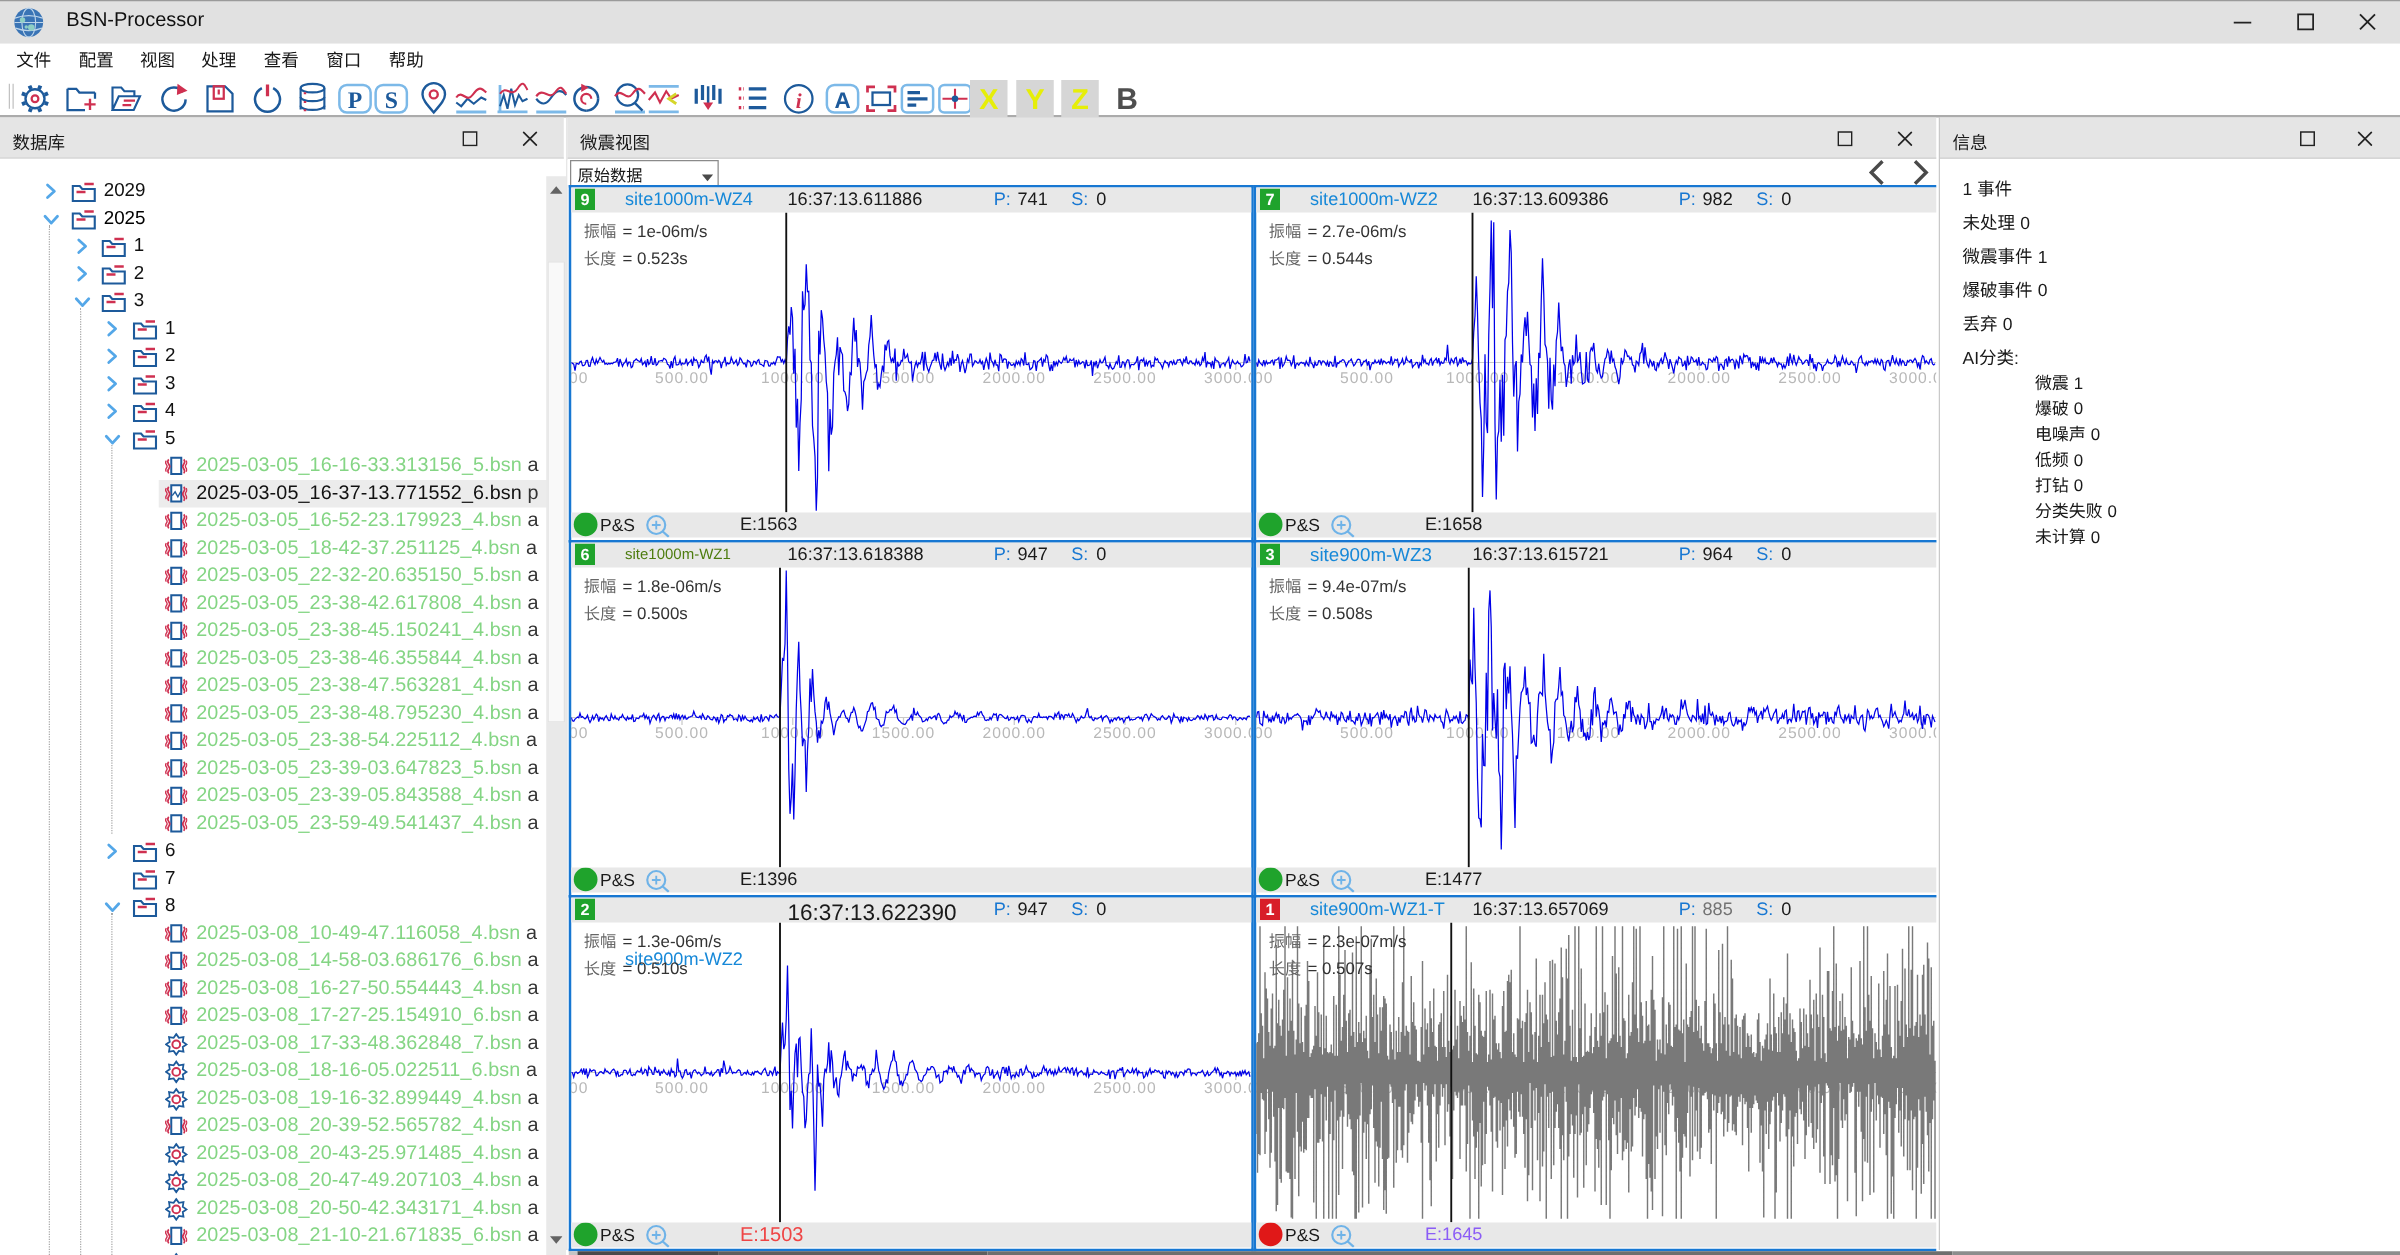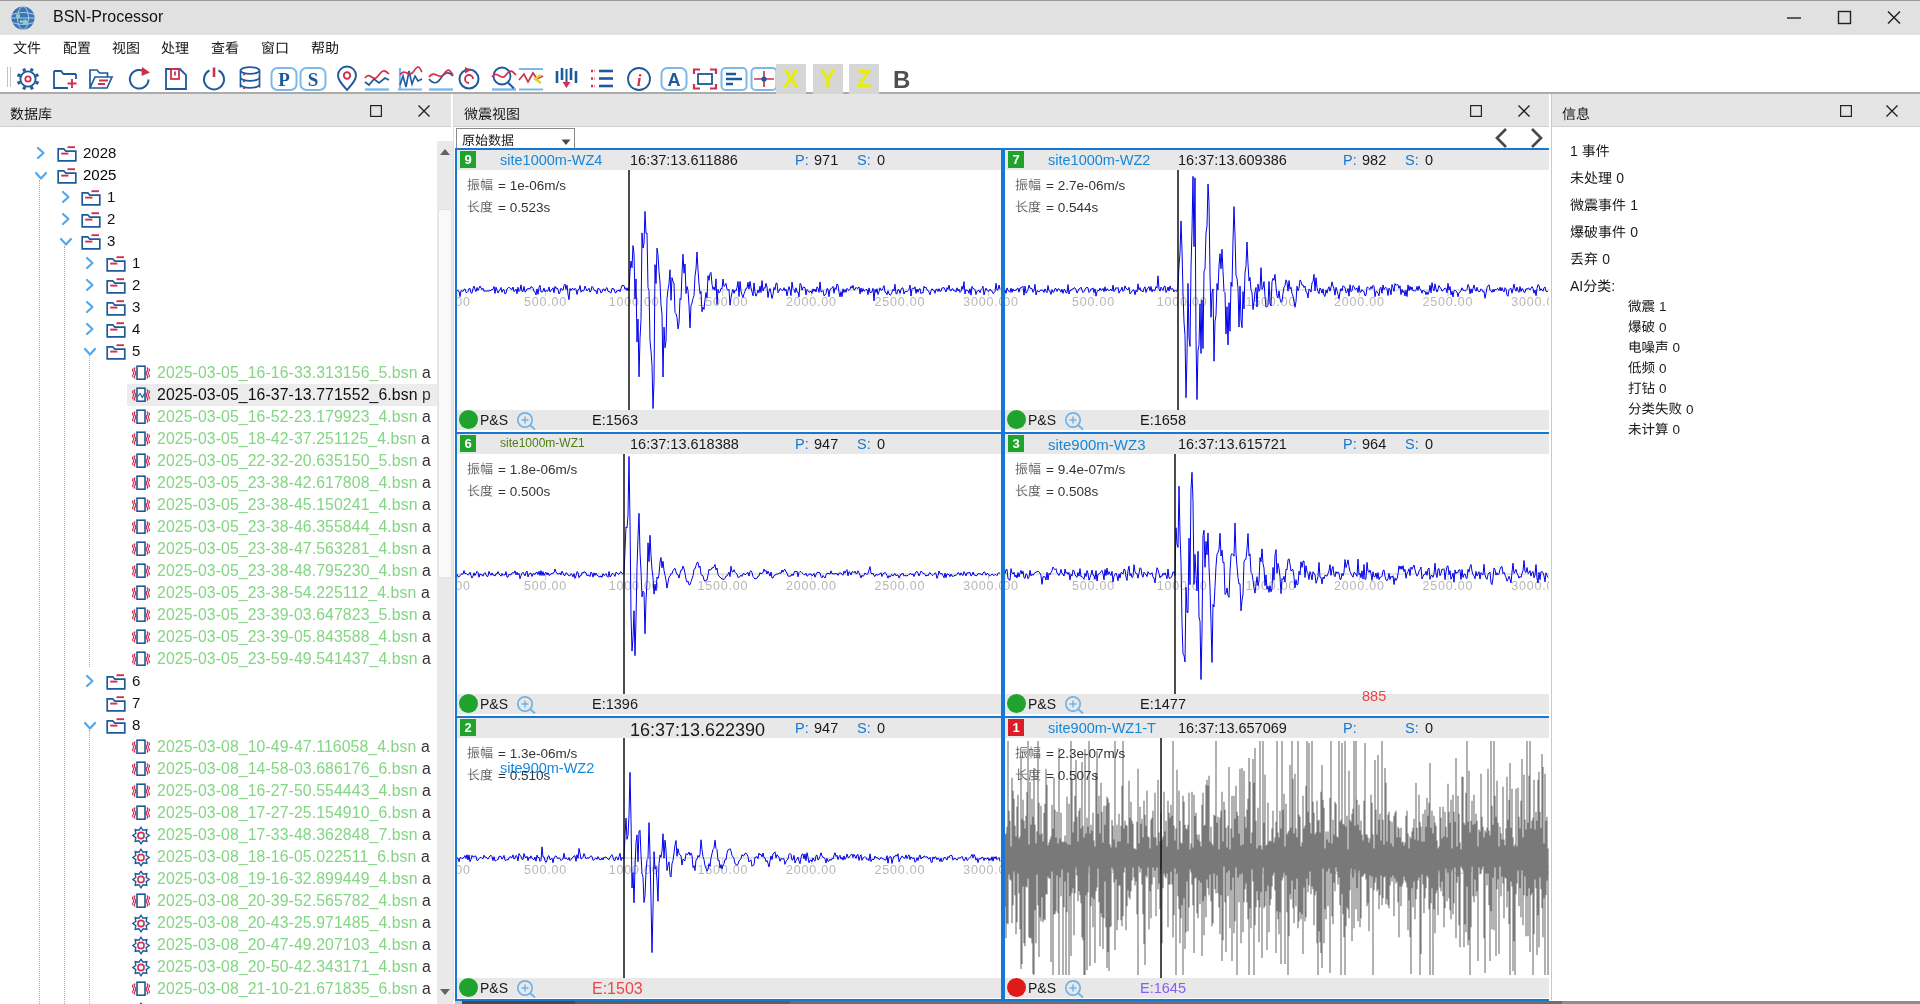--- a/index.html
+++ b/index.html
@@ -209,21 +209,21 @@
 <div class="abs" style="left:0;top:127px;width:453px;height:877px;overflow:hidden">
     <div class="abs" style="left:0;top:-127px;width:453px;height:1004px">
       <svg style="position:absolute;left:36px;top:146px;overflow:hidden" width="10" height="14">
         <path d="M2,2 L7.5,7 L2,12" fill="none" stroke="#54a7e8" stroke-width="2.2" stroke-linecap="round" stroke-linejoin="round"></path>
       </svg>
       <svg style="position:absolute;left:57px;top:144px;overflow:hidden" width="20" height="18">
         <path d="M1.2,4.8 h5.6 l2,2.4 h10 V16.8 H1.2 Z" fill="#fff" stroke="#1d5a9b" stroke-width="1.7"></path>
         <path d="M10.5,3.2 h7.5" stroke="#cf3050" stroke-width="1.9"></path>
         <path d="M4.2,9.6 h7.2" stroke="#cf3050" stroke-width="1.9"></path>
       </svg>
-      <div class="t" style="left:83px;top:144px;font-size:15px;color:#111">2028</div>
+      <div class="t" style="left:83px;top:144px;font-size:15px;color:#111">2029</div>
       <svg style="position:absolute;left:34px;top:171px;overflow:hidden" width="14" height="10">
         <path d="M2,2 L7,7.5 L12,2" fill="none" stroke="#54a7e8" stroke-width="2.2" stroke-linecap="round" stroke-linejoin="round"></path>
       </svg>
       <svg style="position:absolute;left:57px;top:166px;overflow:hidden" width="20" height="18">
         <path d="M1.2,4.8 h5.6 l2,2.4 h10 V16.8 H1.2 Z" fill="#fff" stroke="#1d5a9b" stroke-width="1.7"></path>
         <path d="M10.5,3.2 h7.5" stroke="#cf3050" stroke-width="1.9"></path>
         <path d="M4.2,9.6 h7.2" stroke="#cf3050" stroke-width="1.9"></path>
       </svg>
       <div class="t" style="left:83px;top:166px;font-size:15px;color:#000000">2025</div>
       <svg style="position:absolute;left:61px;top:190px;overflow:hidden" width="10" height="14">
@@ -549,21 +549,21 @@
   </svg>
 <div class="abs" style="left:455px;top:148px;width:548px;height:2px;background:#1777d2"></div>
 <div class="abs" style="left:455px;top:148px;width:2px;height:284px;background:#1777d2"></div>
 <div class="abs" style="left:1001px;top:148px;width:2px;height:284px;background:#1777d2"></div>
 <div class="abs" style="left:457px;top:150px;width:544px;height:20px;background:#e8e8e8"></div>
 <div class="abs" style="left:460px;top:151px;width:16px;height:17px;background:#1fa32c"></div>
 <div class="t" style="left:460px;top:152px;width:16px;text-align:center;font-size:13px;font-weight:bold;color:#fff">9</div>
 <div class="t" style="left:500px;top:152px;font-size:14.5px;color:#1688d8">site1000m-WZ4</div>
 <div class="t" style="left:630px;top:152px;font-size:14.5px;color:#1a1a1a">16:37:13.611886</div>
 <div class="t" style="left:795px;top:152px;font-size:14.5px;color:#1777d2">P:</div>
-<div class="t" style="left:814px;top:152px;font-size:14.5px;color:#1a1a1a">971</div>
+<div class="t" style="left:814px;top:152px;font-size:14.5px;color:#1a1a1a">741</div>
 <div class="t" style="left:857px;top:152px;font-size:14.5px;color:#1777d2">S:</div>
 <div class="t" style="left:877px;top:152px;font-size:14.5px;color:#1a1a1a">0</div>
 <svg class="abs" style="left:457px;top:170px" width="544" height="240" viewBox="0 0 544 241" preserveAspectRatio="none">
     <line x1="0" y1="120.5" x2="544" y2="120.5" stroke="#c9c9c9" stroke-width="1"></line>
     <line x1="0.0" y1="120.5" x2="0.0" y2="126.5" stroke="#c9c9c9" stroke-width="1"></line>
     <text x="0.0" y="137.0" font-size="12.5" fill="#b8b8b8" text-anchor="middle" letter-spacing="0.8">0.00</text>
     <line x1="88.6" y1="120.5" x2="88.6" y2="126.5" stroke="#c9c9c9" stroke-width="1"></line>
     <text x="88.6" y="137.0" font-size="12.5" fill="#b8b8b8" text-anchor="middle" letter-spacing="0.8">500.00</text>
     <line x1="177.2" y1="120.5" x2="177.2" y2="126.5" stroke="#c9c9c9" stroke-width="1"></line>
     <text x="177.2" y="137.0" font-size="12.5" fill="#b8b8b8" text-anchor="middle" letter-spacing="0.8">1000.00</text>
@@ -802,21 +802,21 @@
 <div class="abs" style="left:1003px;top:716px;width:546px;height:2px;background:#1777d2"></div>
 <div class="abs" style="left:1003px;top:716px;width:2px;height:285px;background:#1777d2"></div>
 <div class="abs" style="left:1003px;top:999px;width:546px;height:2px;background:#1777d2"></div>
 <div class="abs" style="left:1003px;top:716px;width:546px;height:2px;background:#1777d2"></div>
 <div class="abs" style="left:1005px;top:718px;width:544px;height:20px;background:#e8e8e8"></div>
 <div class="abs" style="left:1008px;top:719px;width:16px;height:17px;background:#d81e28"></div>
 <div class="t" style="left:1008px;top:720px;width:16px;text-align:center;font-size:13px;font-weight:bold;color:#fff">1</div>
 <div class="t" style="left:1048px;top:720px;font-size:14.5px;color:#1688d8">site900m-WZ1-T</div>
 <div class="t" style="left:1178px;top:720px;font-size:14.5px;color:#1a1a1a">16:37:13.657069</div>
 <div class="t" style="left:1343px;top:720px;font-size:14.5px;color:#1777d2">P:</div>
-<div class="t" style="left:1362px;top:688px;font-size:14.5px;color:#ef4444">885</div>
+<div class="t" style="left:1362px;top:720px;font-size:14.5px;color:#737373">885</div>
 <div class="t" style="left:1405px;top:720px;font-size:14.5px;color:#1777d2">S:</div>
 <div class="t" style="left:1425px;top:720px;font-size:14.5px;color:#1a1a1a">0</div>
 <svg class="abs" style="left:1005px;top:738px" width="544" height="240" viewBox="0 0 544 241" preserveAspectRatio="none">
     <line x1="0" y1="120.5" x2="544" y2="120.5" stroke="#c9c9c9" stroke-width="1"></line>
     <line x1="0.0" y1="120.5" x2="0.0" y2="126.5" stroke="#c9c9c9" stroke-width="1"></line>
     <text x="0.0" y="137.0" font-size="12.5" fill="#b8b8b8" text-anchor="middle" letter-spacing="0.8">0.00</text>
     <line x1="88.6" y1="120.5" x2="88.6" y2="126.5" stroke="#c9c9c9" stroke-width="1"></line>
     <text x="88.6" y="137.0" font-size="12.5" fill="#b8b8b8" text-anchor="middle" letter-spacing="0.8">500.00</text>
     <line x1="177.2" y1="120.5" x2="177.2" y2="126.5" stroke="#c9c9c9" stroke-width="1"></line>
     <text x="177.2" y="137.0" font-size="12.5" fill="#b8b8b8" text-anchor="middle" letter-spacing="0.8">1000.00</text>

